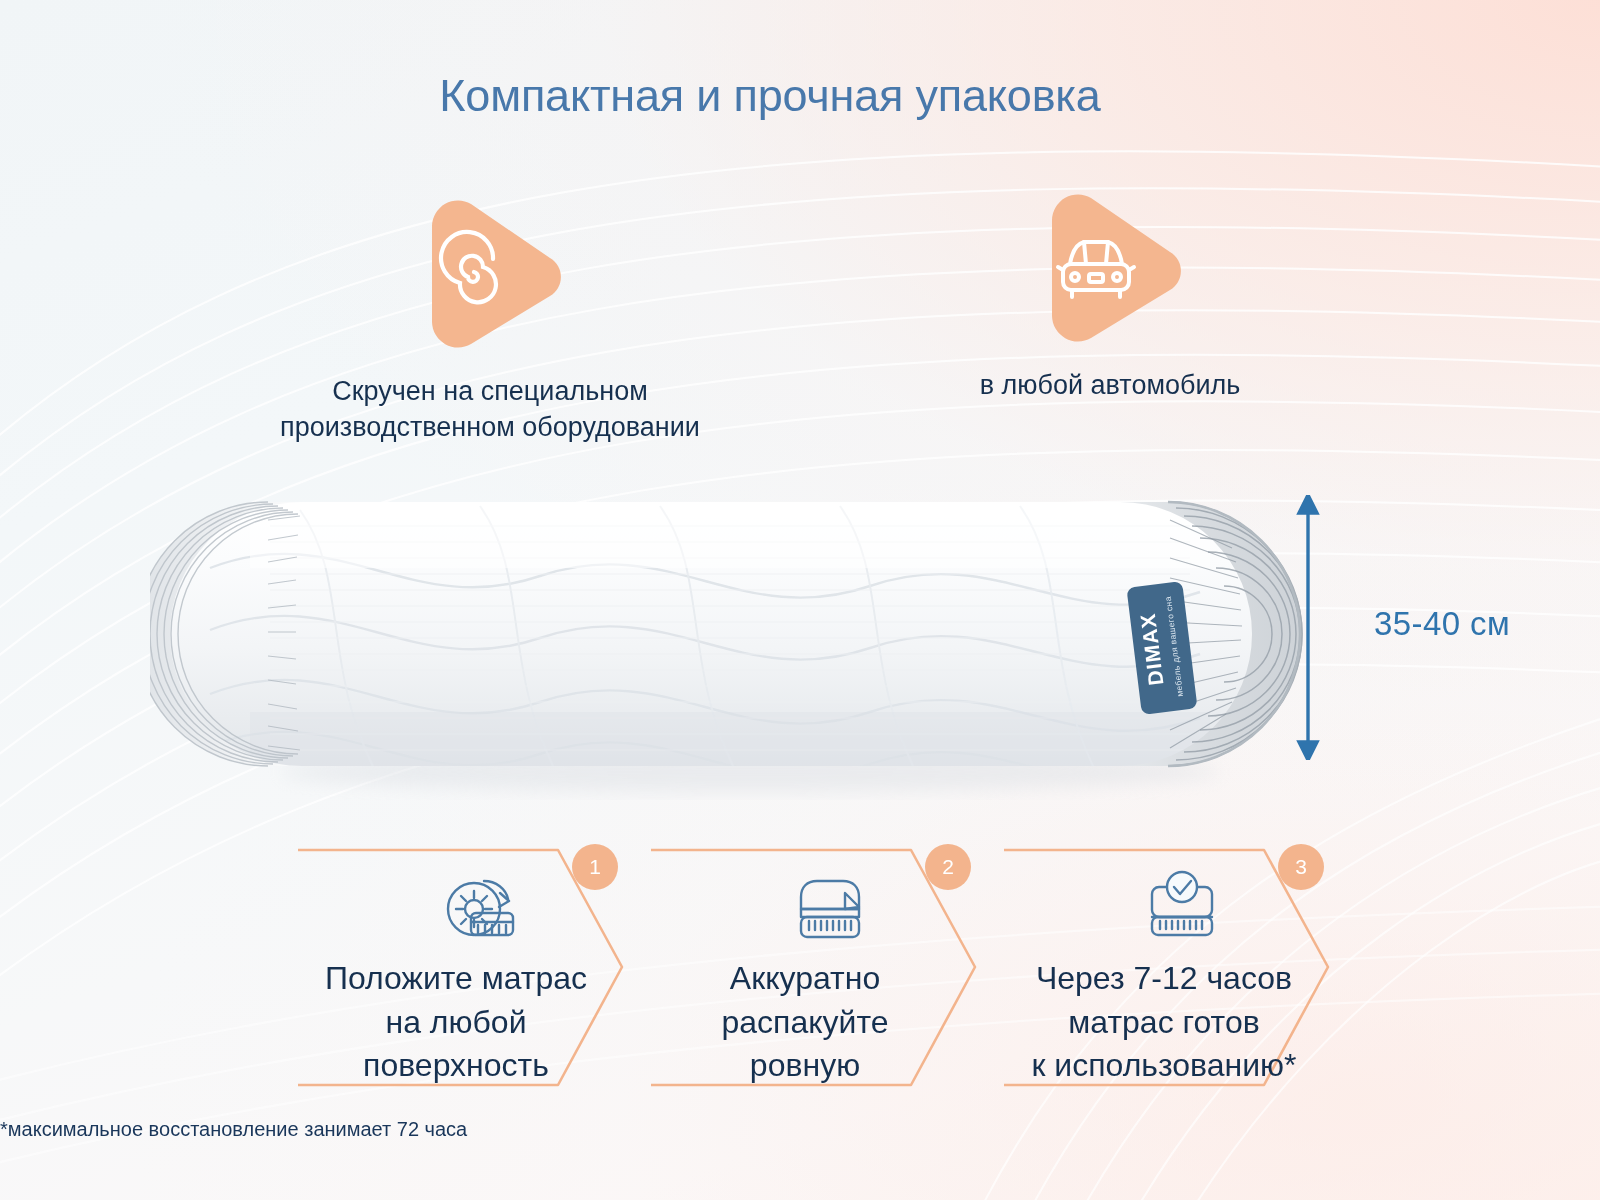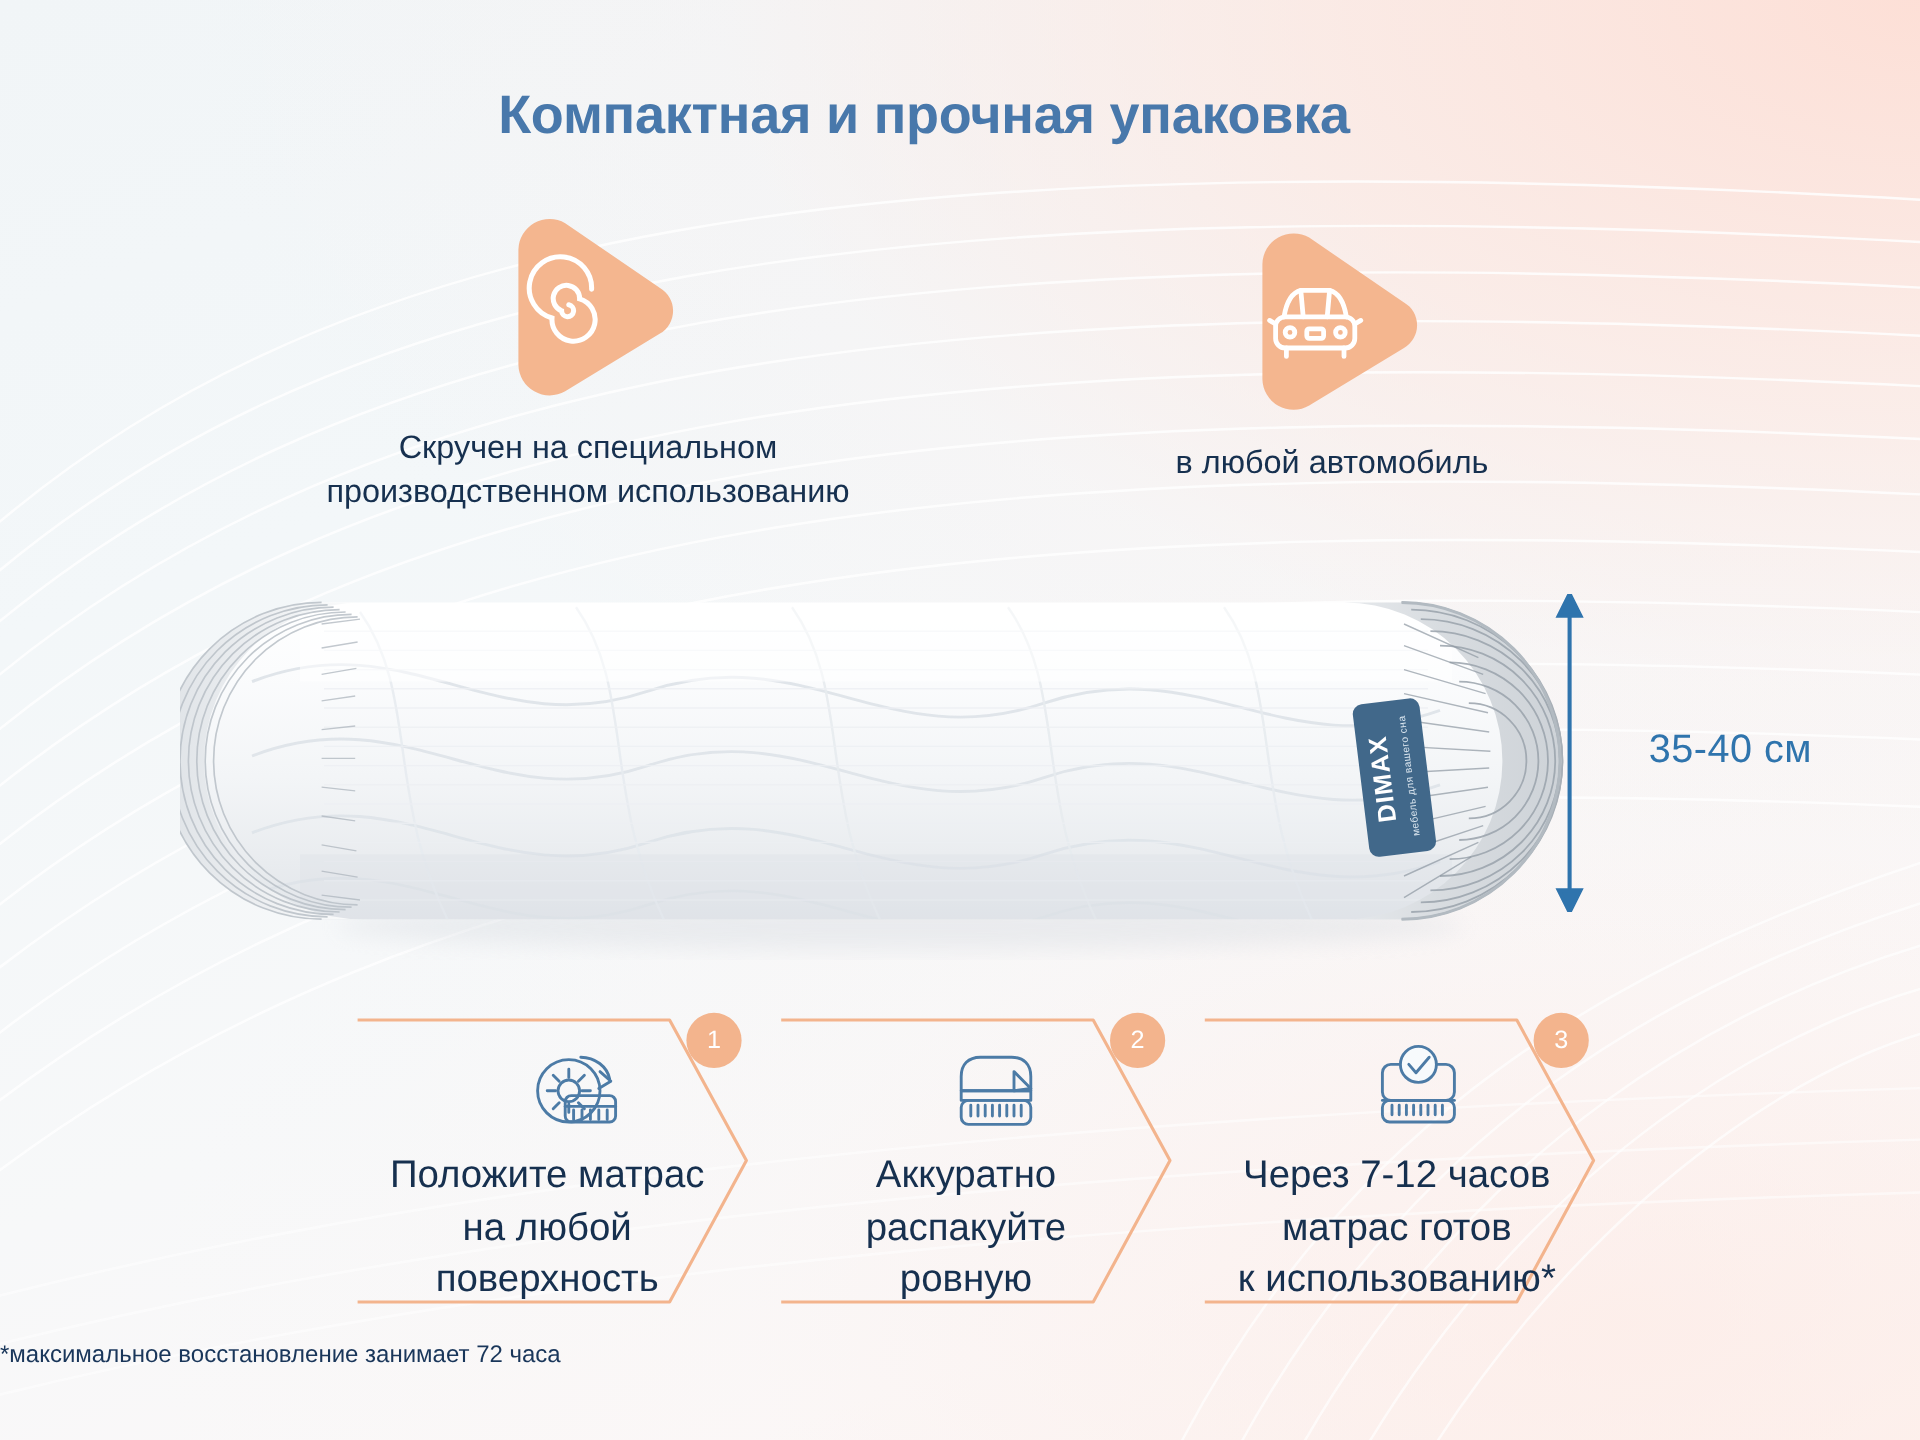--- a/index.html
+++ b/index.html
@@ -14,27 +14,27 @@
       radial-gradient(125% 95% at 100% 0%, rgba(253,223,214,0.98) 0%, rgba(253,231,224,0.70) 28%, rgba(250,240,238,0.30) 50%, rgba(244,248,250,0.0) 72%),
       radial-gradient(110% 80% at 85% 92%, rgba(253,232,226,0.55) 0%, rgba(250,243,241,0.20) 42%, rgba(244,248,250,0.0) 70%),
       linear-gradient(160deg,#f1f5f7 0%,#f3f7f9 30%,#f7f8f9 58%,#fbf8f8 80%,#fdf3f0 100%);
   }
   .bgwaves{position:absolute;inset:0;pointer-events:none;}
   .bgwaves svg{display:block;width:1600px;height:1200px;}
 
   
   .title{
     position:absolute;left:0;top:70px;width:1540px;text-align:center;
-    font-size:45px;font-weight:bold;letter-spacing:-0.2px;
+    font-size:45px;font-weight:normal;letter-spacing:-0.2px;
     color:#4878ab;
   }
 
   
   .feature{position:absolute;text-align:center;}
-  .feat-a{left:130px;top:178px;width:720px;}
+  .feat-a{left:130px;top:196px;width:720px;}
   .feat-b{left:830px;top:190px;width:560px;}
   .tri{position:relative;margin:0 auto;width:160px;height:156px;}
   .tri svg{display:block;}
   .feat-txt{
     margin-top:22px;font-size:27px;line-height:1.33;color:#16304f;font-weight:400;
   }
 
   
   .roll-wrap{position:absolute;left:150px;top:480px;width:1180px;height:320px;}
   .roll-wrap svg{display:block;}
@@ -113,21 +113,21 @@
     <div class="tri">
       <svg width="160" height="156" viewBox="0 0 160 156" xmlns="http://www.w3.org/2000/svg">
         <path d="M22,30 a26,26 0 0 1 39,-22 L140,62 a22,22 0 0 1 0,38 L61,148 a26,26 0 0 1 -39,-22 Z" fill="#f4b68f"></path>
         <g transform="translate(62,78)" fill="none" stroke="#ffffff" stroke-width="4.2" stroke-linecap="round">
           <path d="M0,0 m2,-2 a5,5 0 1 1 -6,5 a11,11 0 1 1 15,-10 a18,18 0 1 1 -23,16 a26,26 0 1 1 33,-24"></path>
         </g>
       </svg>
     </div>
     <div class="feat-txt">
       <div>Скручен на специальном</div>
-      <div>производственном использованию</div>
+      <div>производственном оборудовании</div>
     </div>
   </div>
 
   <div class="feature feat-b">
     <div class="tri">
       <svg width="160" height="156" viewBox="0 0 160 156" xmlns="http://www.w3.org/2000/svg">
         <path d="M22,30 a26,26 0 0 1 39,-22 L140,62 a22,22 0 0 1 0,38 L61,148 a26,26 0 0 1 -39,-22 Z" fill="#f4b68f"></path>
         <g transform="translate(30,48)" fill="none" stroke="#ffffff" stroke-width="4" stroke-linecap="round" stroke-linejoin="round">
           <path d="M10,26 C 12,14 16,6 24,4 L48,4 C 56,6 60,14 62,26"></path>
           <rect x="3" y="26" width="66" height="26" rx="8"></rect>

